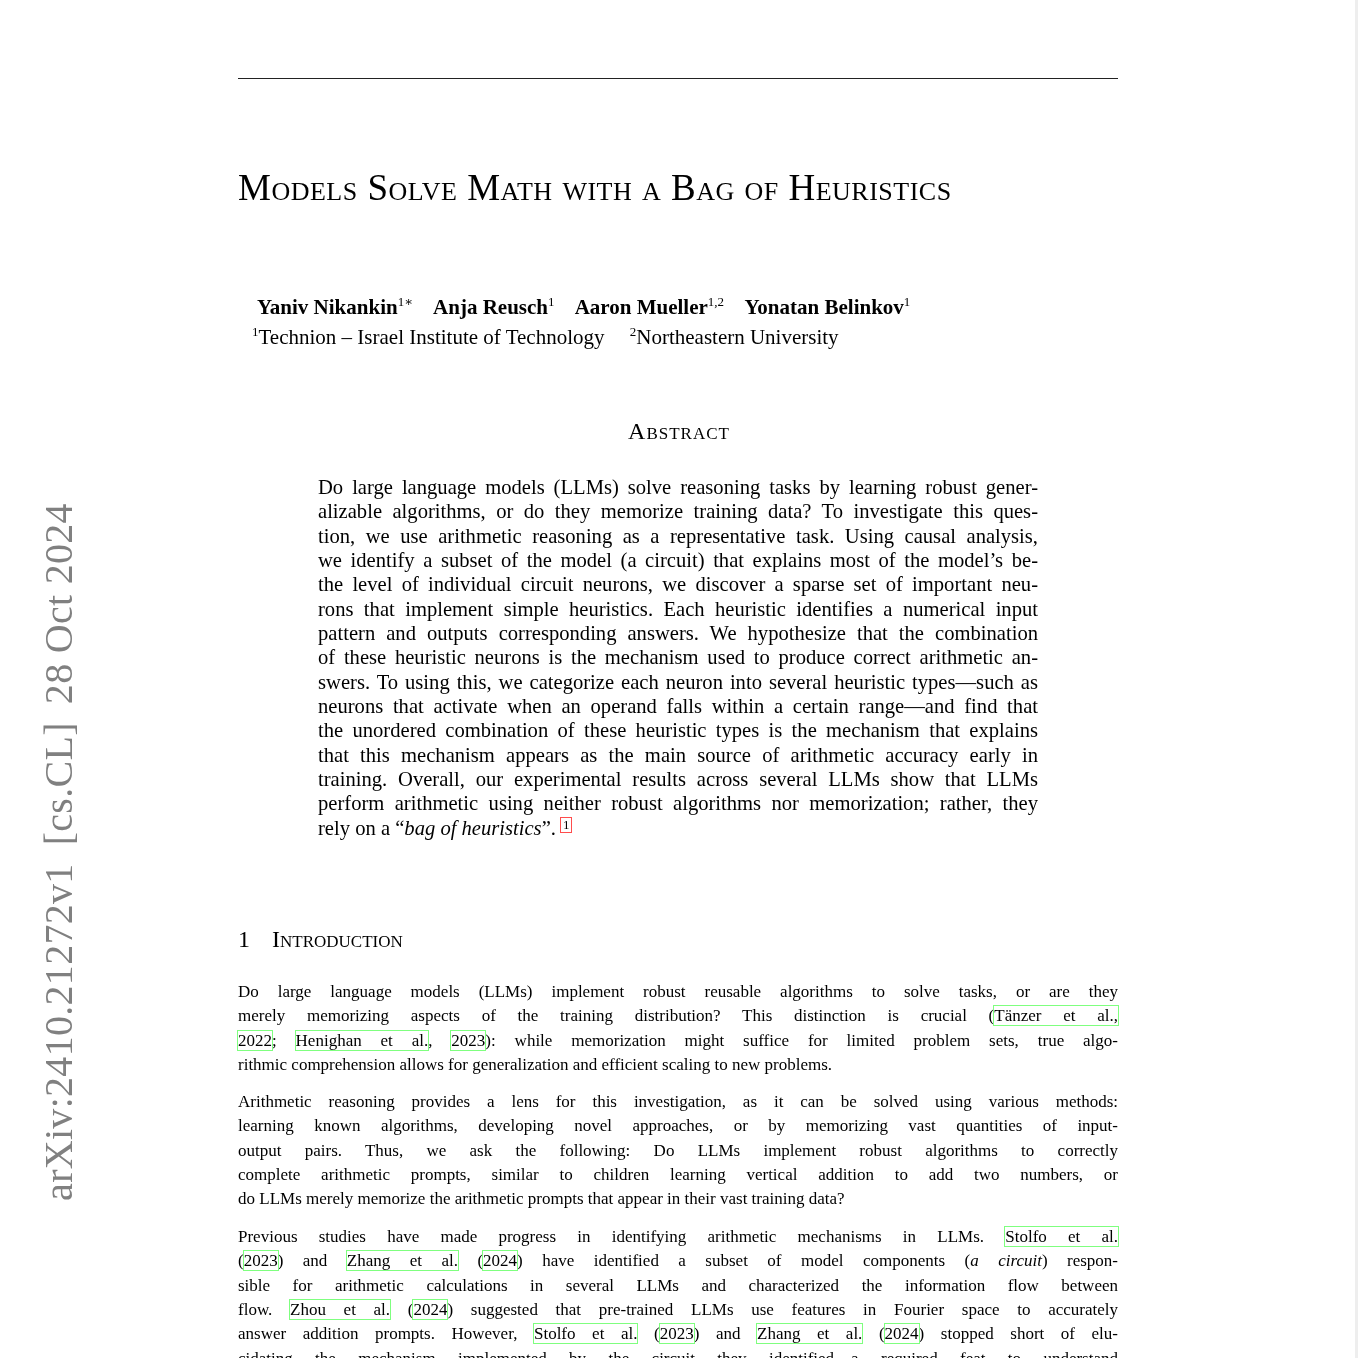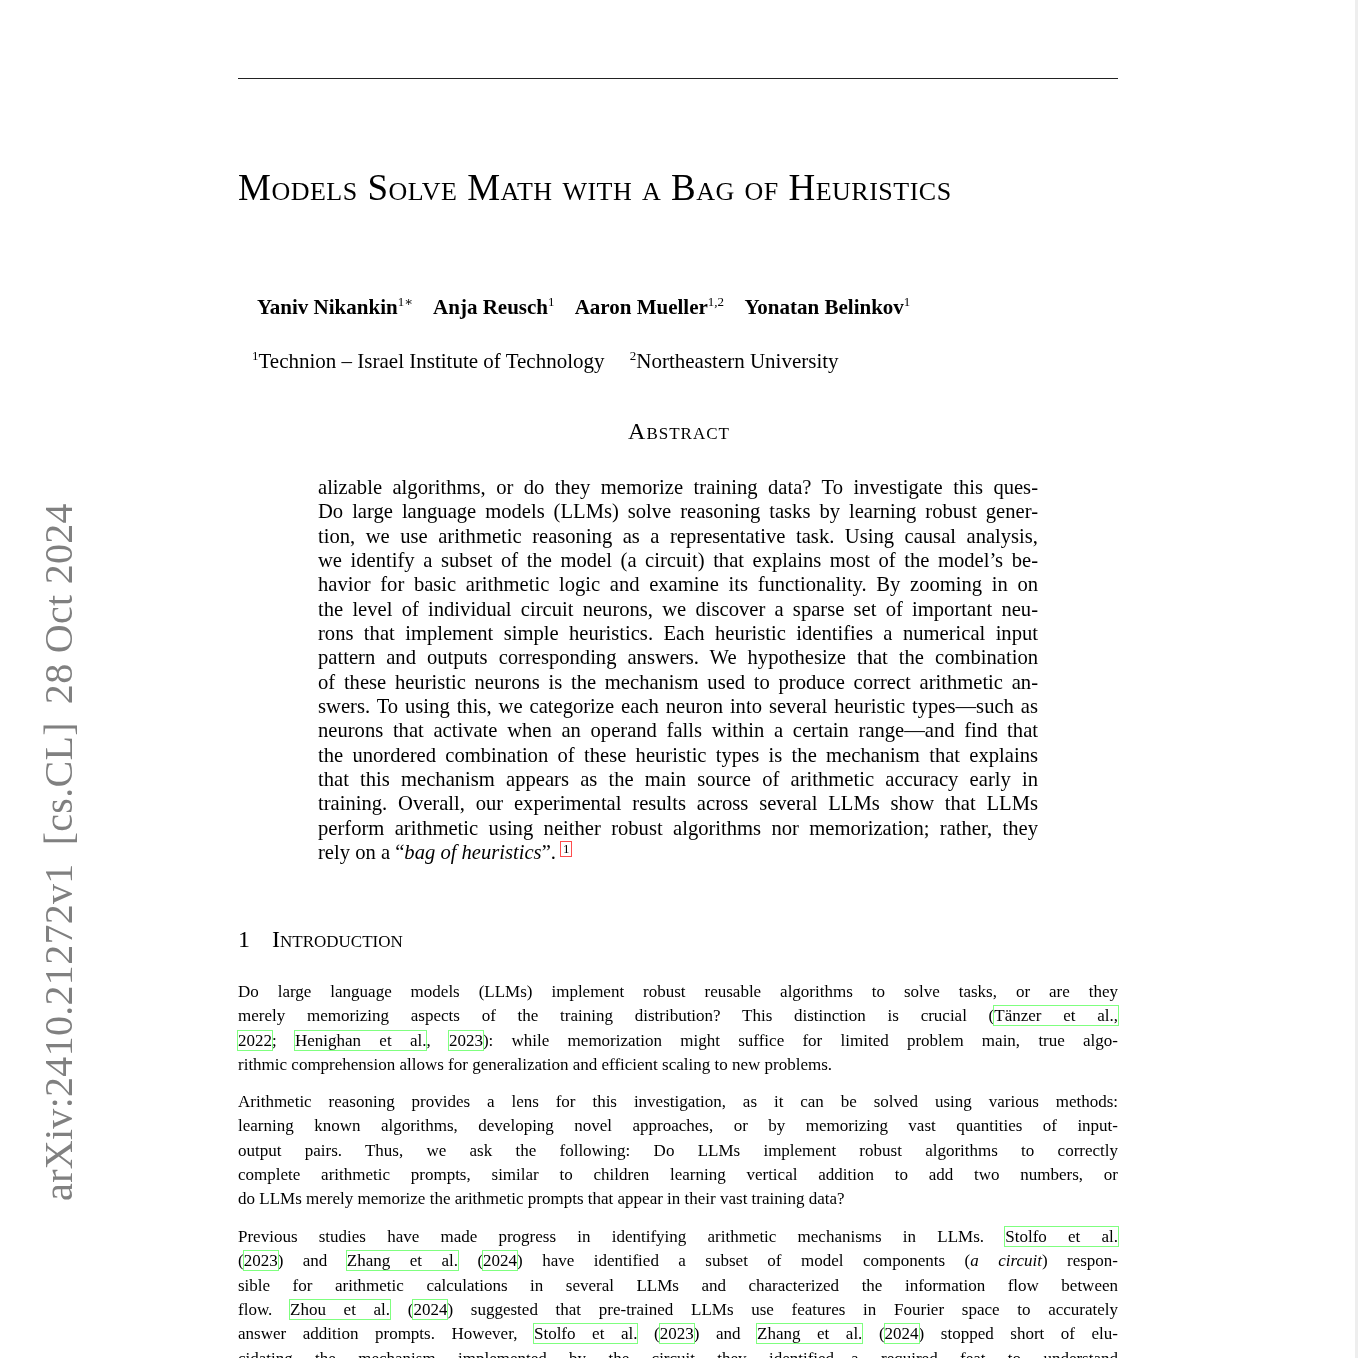--- a/index.html
+++ b/index.html
@@ -31,21 +31,21 @@
     }
     .title .line { display: block; }
     .title .line2 { text-align-last: left; }
     .authors {
       position: absolute; left: 257px; top: 294px;
       font-size: 21px; font-weight: bold; white-space: nowrap;
     }
     .authors .author { margin-right: 16px; }
     .authors sup { font-weight: normal; font-size: 13px; vertical-align: 8px; }
     .affils {
-      position: absolute; left: 252px; top: 348px; font-size: 21px; white-space: nowrap;
+      position: absolute; left: 252px; top: 324px; font-size: 21px; white-space: nowrap;
     }
     .affils sup { font-size: 13px; vertical-align: 8px; }
     .affils .affil { margin-right: 20px; }
     .abstract-heading {
       position: absolute; left: 0; width: 1358px; top: 418px; text-align: center;
       font-size: 24px; font-variant: small-caps; letter-spacing: 1px;
     }
     .abstract-body {
       position: absolute; left: 318px; top: 475px; width: 720px;
       font-size: 20.6px; line-height: 24.35px; text-align: justify;
@@ -92,46 +92,45 @@
 </div>
 
 <div class="affils">
   <span class="affil"><sup>1</sup><span>Technion – Israel Institute of Technology</span></span>
   <span class="affil"><sup>2</sup><span>Northeastern University</span></span>
 </div>
 
 <div class="abstract-heading">Abstract</div>
 
 <div class="abstract-body" id="abstract-body">
-  <span class="ln">alizable algorithms, or do they memorize training data? To investigate this ques-</span>
-    <span class="ln">Do large language models (LLMs) solve reasoning tasks by learning robust gener-</span>
+  <span class="ln">Do large language models (LLMs) solve reasoning tasks by learning robust gener-</span>
+    <span class="ln">alizable algorithms, or do they memorize training data? To investigate this ques-</span>
     <span class="ln">tion, we use arithmetic reasoning as a representative task. Using causal analysis,</span>
     <span class="ln">we identify a subset of the model (a circuit) that explains most of the model’s be-</span>
-    <span class="ln">havior for basic arithmetic logic and examine its functionality. By zooming in on</span>
     <span class="ln">the level of individual circuit neurons, we discover a sparse set of important neu-</span>
     <span class="ln">rons that implement simple heuristics. Each heuristic identifies a numerical input</span>
     <span class="ln">pattern and outputs corresponding answers. We hypothesize that the combination</span>
     <span class="ln">of these heuristic neurons is the mechanism used to produce correct arithmetic an-</span>
     <span class="ln">swers. To using this, we categorize each neuron into several heuristic types—such as</span>
     <span class="ln">neurons that activate when an operand falls within a certain range—and find that</span>
     <span class="ln">the unordered combination of these heuristic types is the mechanism that explains</span>
     <span class="ln">that this mechanism appears as the main source of arithmetic accuracy early in</span>
     <span class="ln">training. Overall, our experimental results across several LLMs show that LLMs</span>
     <span class="ln">perform arithmetic using neither robust algorithms nor memorization; rather, they</span>
     <span class="ln last"><span>rely on a “</span><i>bag of heuristics</i><span>”.</span><a class="fn-mark">1</a></span>
 </div>
 
 <div class="section-heading">
   <span class="num">1</span><span>Introduction</span>
 </div>
 
 <div class="intro p1">
   <span class="ln">Do large language models (LLMs) implement robust reusable algorithms to solve tasks, or are they</span>
   <span class="ln"><span>merely memorizing aspects of the training distribution? This distinction is crucial (</span><a class="cite">Tänzer et al.,</a></span>
-  <span class="ln"><a class="cite">2022</a><span>; </span><a class="cite">Henighan et al.</a><span>, </span><a class="cite">2023</a><span>): while memorization might suffice for limited problem main, true algo-</span></span>
+  <span class="ln"><a class="cite">2022</a><span>; </span><a class="cite">Henighan et al.</a><span>, </span><a class="cite">2023</a><span>): while memorization might suffice for limited problem sets, true algo-</span></span>
   <span class="ln last">rithmic comprehension allows for generalization and efficient scaling to new problems.</span>
 </div>
 
 <div class="intro p2" id="intro-p2">
     <span class="ln">Arithmetic reasoning provides a lens for this investigation, as it can be solved using various methods:</span>
     <span class="ln">learning known algorithms, developing novel approaches, or by memorizing vast quantities of input-</span>
     <span class="ln">output pairs. Thus, we ask the following: Do LLMs implement robust algorithms to correctly</span>
     <span class="ln">complete arithmetic prompts, similar to children learning vertical addition to add two numbers, or</span>
     <span class="ln last">do LLMs merely memorize the arithmetic prompts that appear in their vast training data?</span>
   </div>

